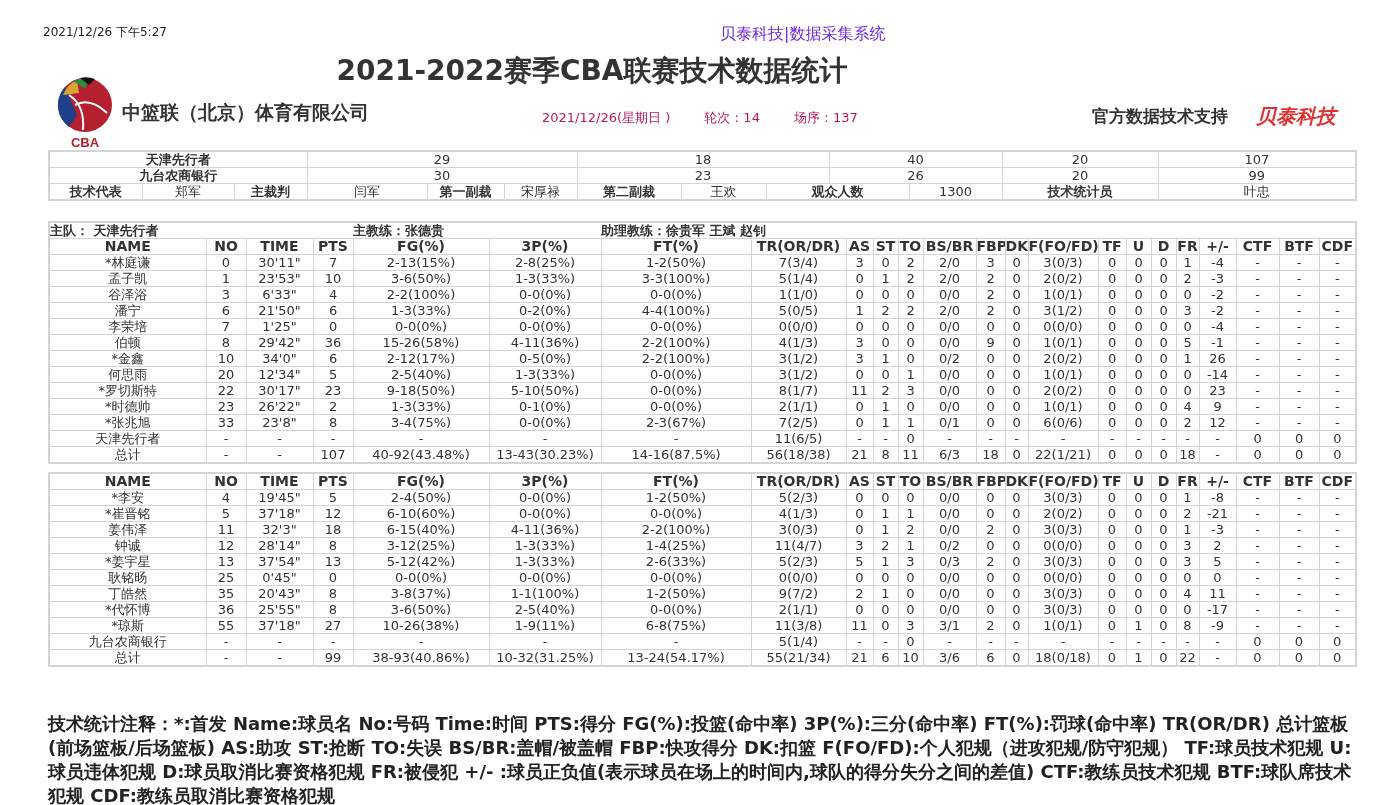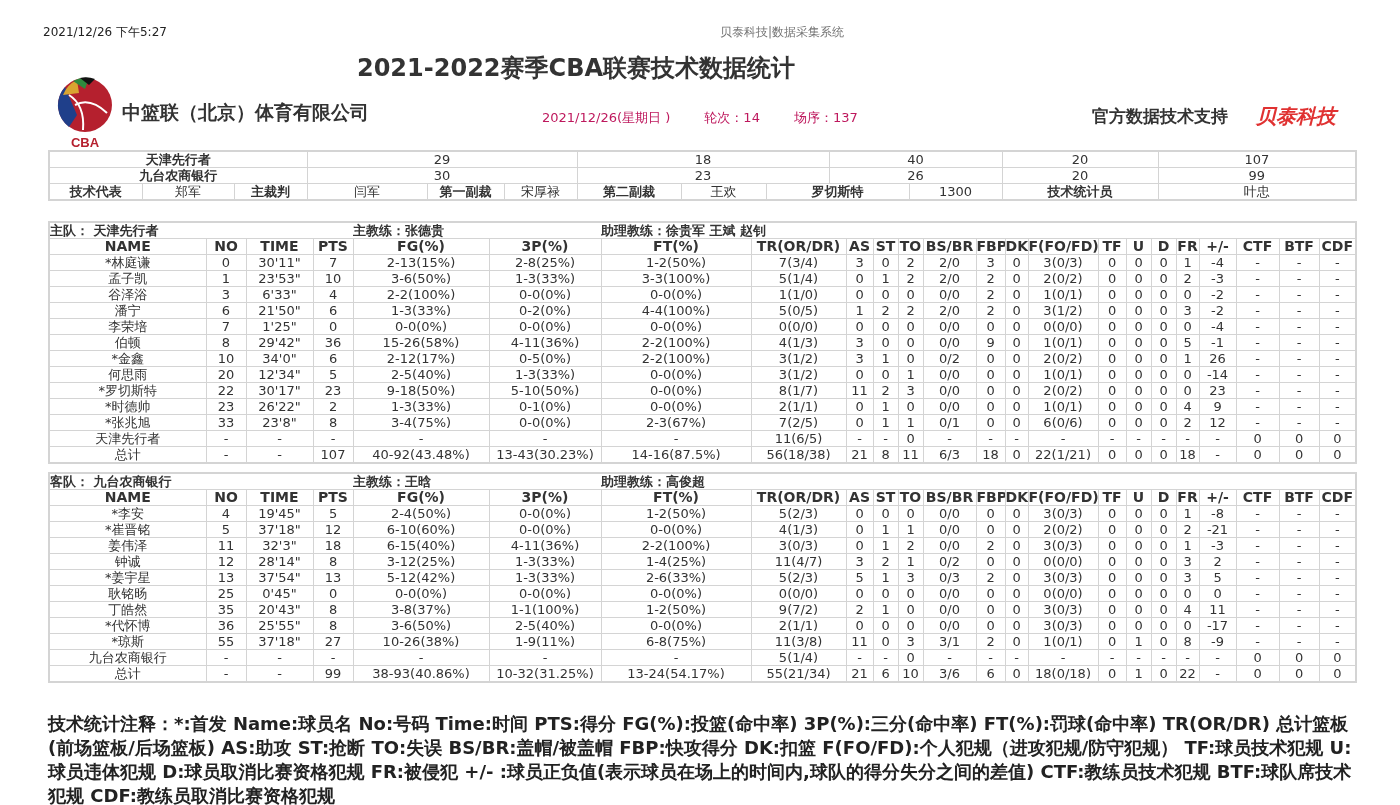--- a/index.html
+++ b/index.html
@@ -1,21 +1,21 @@
 <!DOCTYPE html>
 <html><head>
 <meta charset="utf-8">
 <style>
   html, body { margin:0; padding:0; background:#ffffff; }
   body { width:1400px; height:805px; position:relative; overflow:hidden;
          font-family:"DejaVu Sans", "Liberation Sans", sans-serif; color:#222; }
   .abs { position:absolute; }
   .hdr-date { left:43px; top:24px; font-size:12px; color:#222;text-align:right; }
-  .hdr-sys { left:720px; top:24px; font-size:12px; color:#737373; }
-  .title { left:0; width:1152px; top:52px; text-align:center; font-size:24px; font-weight:bold; color:#333; letter-spacing:0px; }
+  .hdr-sys { left:720px; top:24px; font-size:16px; color:#6d28d9; }
+  .title { left:0; width:1152px; top:52px; text-align:center; font-size:28px; font-weight:bold; color:#333; letter-spacing:0px;padding-left:16px; }
   .logo { left:55px; top:75px; width:60px; height:75px; }
   .company { left:122px; top:100px; font-size:19px; font-weight:bold; color:#333;text-align:right; }
   .meta { left:542px; top:109px; font-size:13px; color:#be185d; }
   .meta span { margin-right:30px; }
   .support { left:1092px; top:105px; font-size:17px; font-weight:bold; color:#333; }
   .brand { left:1256px; top:103px; font-size:20px; font-weight:bold; font-style:italic; color:#e03131; }
 
   table { border-collapse:collapse; position:absolute; table-layout:fixed; }
   td { border:1px solid #d4d4d4; padding:0; text-align:center; white-space:nowrap; overflow:hidden;
        font-size:13px; line-height:15px; height:15px; color:#333; }
@@ -90,21 +90,21 @@
   </tr>
   <tr>
     <td class="b">技术代表</td>
     <td>郑军</td>
     <td colspan="1" class="b">主裁判</td>
     <td>闫军</td>
     <td class="b">第一副裁</td>
     <td>宋厚禄</td>
     <td class="b">第二副裁</td>
     <td>王欢</td>
-    <td colspan="2" class="b">罗切斯特</td>
+    <td colspan="2" class="b">观众人数</td>
     <td>1300</td>
     <td colspan="2" class="b">技术统计员</td>
     <td>叶忠</td>
   </tr>
 </tbody>
   </table>
 
 <table class="box" id="home-box" style="top:221px;border-radius:16px;">
   <colgroup id="home-cols">
       <col style="width: 157px;">
@@ -512,25 +512,20 @@
       <col style="width: 28px;">
       <col style="width: 25px;">
       <col style="width: 25px;">
       <col style="width: 23px;">
       <col style="width: 37px;">
       <col style="width: 43px;">
       <col style="width: 40px;">
       <col style="width: 37px;">
     </colgroup>
   <tbody>
-      <tr class="team-line">
-    <td colspan="4">客队：  九台农商银行</td>
-    <td colspan="2">主教练：王晗</td>
-    <td colspan="17">助理教练：高俊超</td>
-  </tr>
   <tr class="colhead" id="away-head">
         <td>NAME</td>
         <td>NO</td>
         <td>TIME</td>
         <td>PTS</td>
         <td>FG(%)</td>
         <td>3P(%)</td>
         <td>FT(%)</td>
         <td>TR(OR/DR)</td>
         <td>AS</td>

